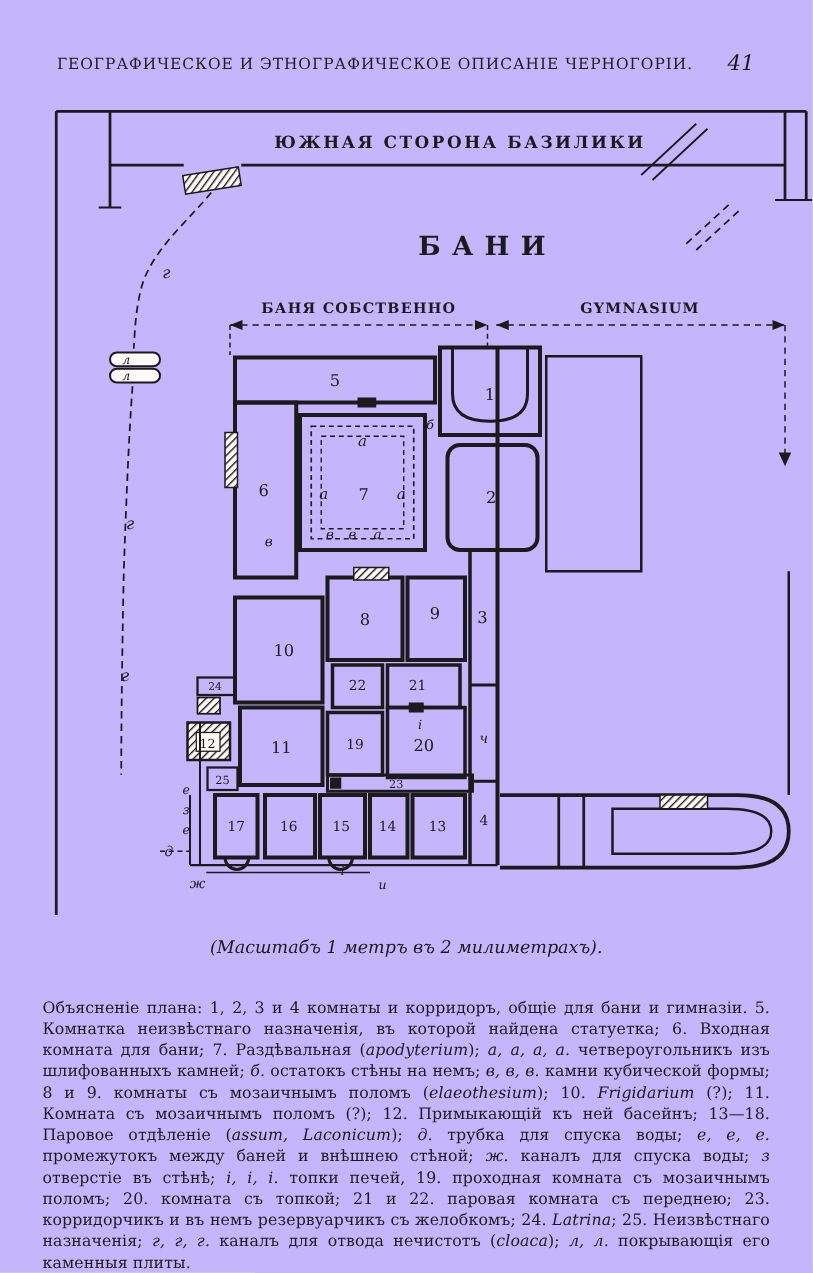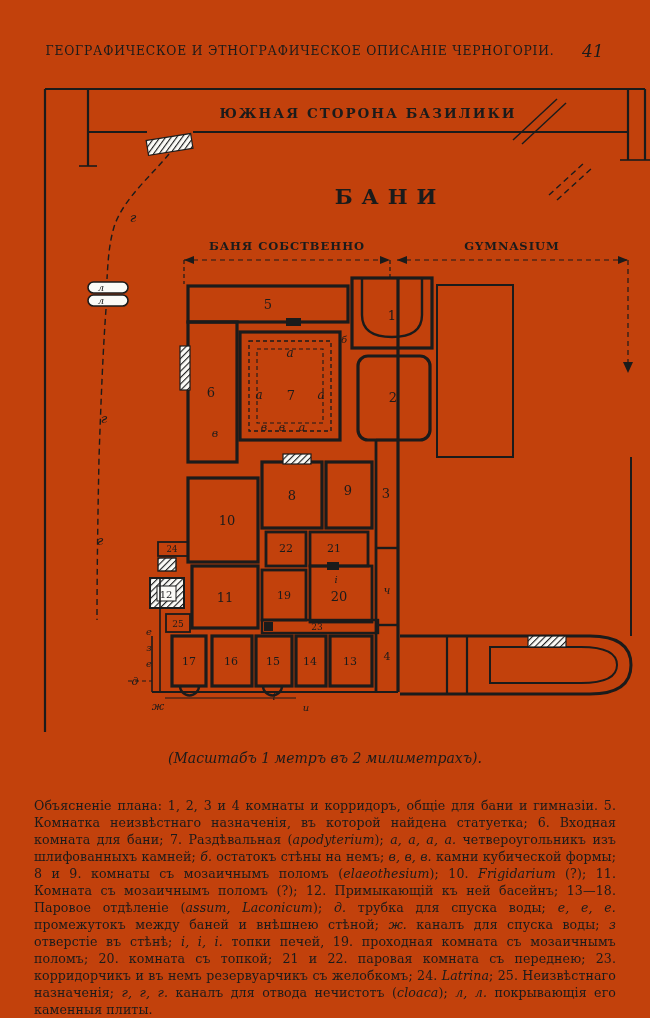--- a/index.html
+++ b/index.html
@@ -1,18 +1,18 @@
 <!DOCTYPE html>
 <html><head>
 <meta charset="utf-8">
 <style>
   html,body { margin:0; padding:0; background:#d8d6d0; }
   .page {
     position:relative; width:650px; height:1018px; margin:0 auto;
-    background:#c2410c; color:#1b1b1b; overflow:hidden;
+    background:#c4b5fd; color:#1b1b1b; overflow:hidden;
     font-family:"DejaVu Serif", serif;
   }
   .header-title {
     position:absolute; top:44px; left:30px; width:540px;
     text-align:center; font-size:12.3px; letter-spacing:0.8px; white-space:nowrap;
   }
   .page-number { position:absolute; top:41px; left:582px; font-size:17px;font-style:italic; }
   svg.plan { position:absolute; top:80px; left:0; }
   .svg-label { font-family:"DejaVu Serif", serif; fill:#1b1b1b; }
   .basilica-t { font-size:13.5px; font-weight:bold; letter-spacing:2px; text-anchor:middle; }

